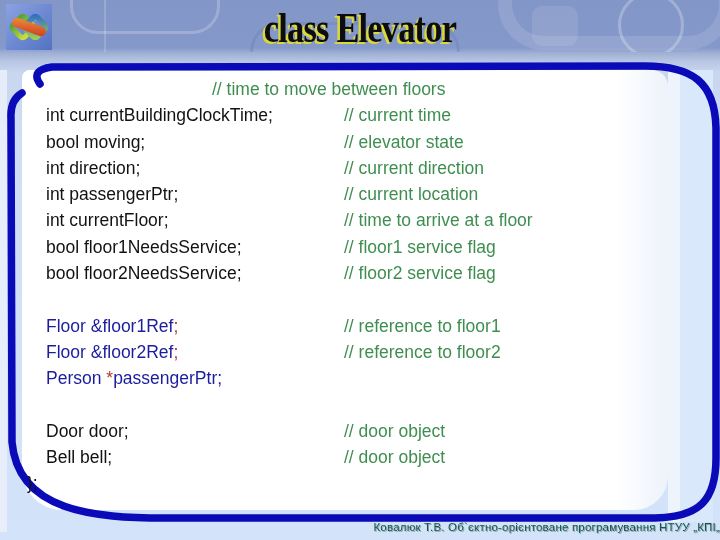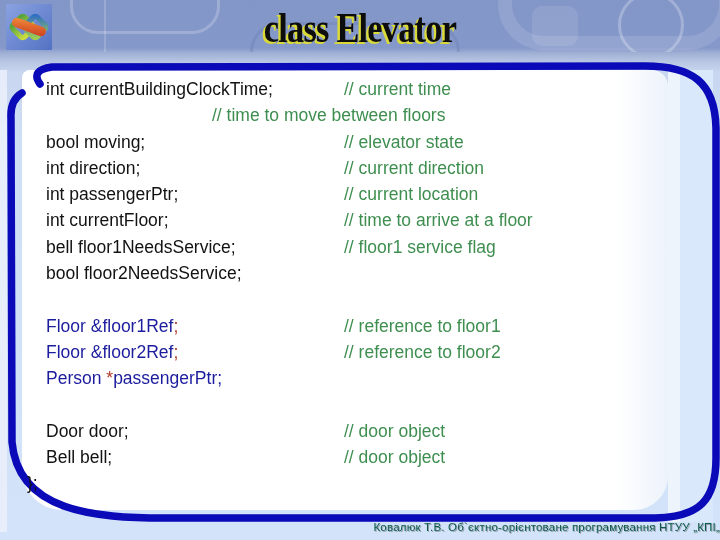--- a/index.html
+++ b/index.html
@@ -93,28 +93,28 @@
 
   <h1 class="title">class Elevator</h1>
 
   <div class="panel"></div>
 
   <svg class="callout-border" width="720" height="540" viewBox="0 0 720 540" aria-hidden="true">
     <path d="M 40 84 Q 30 70 52 67 L 645 66 C 692 66 715 82 716 128 L 716 458 C 716 500 700 517 655 518 L 165 518 C 95 518 18 512 12 442 L 11 118 Q 10 100 22 93" fill="none" stroke="#0a0ab8" stroke-width="7.5" stroke-linecap="round" id="border-path"></path>
   </svg>
 
   <div class="code" id="code-rows">
+      <div class="code-row lead"><span class="comment">// time to move between floors</span></div>
       <div class="code-row"><span class="seg-black">int currentBuildingClockTime;</span><span class="comment">// current time</span></div>
-      <div class="code-row lead"><span class="comment">// time to move between floors</span></div>
       <div class="code-row"><span class="seg-black">bool moving;</span><span class="comment">// elevator state</span></div>
       <div class="code-row"><span class="seg-black">int direction;</span><span class="comment">// current direction</span></div>
       <div class="code-row"><span class="seg-black">int passengerPtr;</span><span class="comment">// current location</span></div>
       <div class="code-row"><span class="seg-black">int currentFloor;</span><span class="comment">// time to arrive at a floor</span></div>
-      <div class="code-row"><span class="seg-black">bell floor1NeedsService;</span><span class="comment">// floor1 service flag</span></div>
-      <div class="code-row"><span class="seg-black">bool floor2NeedsService;</span></div>
+      <div class="code-row"><span class="seg-black">bool floor1NeedsService;</span><span class="comment">// floor1 service flag</span></div>
+      <div class="code-row"><span class="seg-black">bool floor2NeedsService;</span><span class="comment">// floor2 service flag</span></div>
       <div class="code-row"></div>
       <div class="code-row"><span class="seg-navy">Floor &amp;floor1Ref</span><span class="seg-red">;</span><span class="comment">// reference to floor1</span></div>
       <div class="code-row"><span class="seg-navy">Floor &amp;floor2Ref</span><span class="seg-red">;</span><span class="comment">// reference to floor2</span></div>
       <div class="code-row"><span class="seg-navy">Person </span><span class="seg-red">*</span><span class="seg-navy">passengerPtr;</span></div>
       <div class="code-row"></div>
       <div class="code-row"><span class="seg-black">Door door;</span><span class="comment">// door object</span></div>
       <div class="code-row"><span class="seg-black">Bell bell;</span><span class="comment">// door object</span></div>
       <div class="code-row outdent"><span class="seg-black">};</span></div>
     </div>
 

